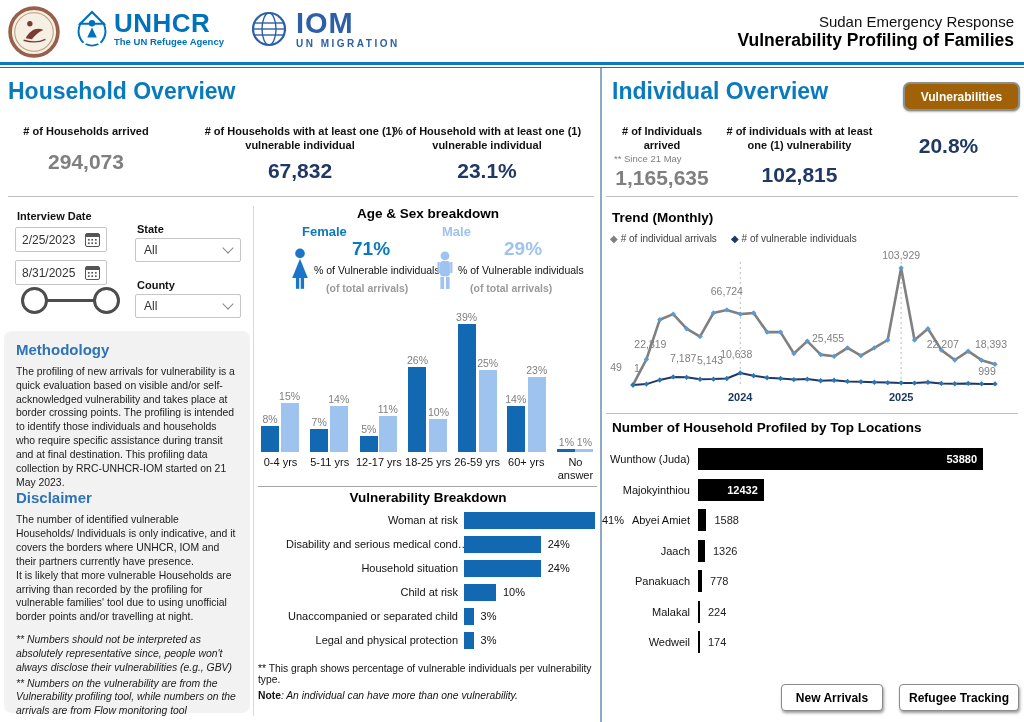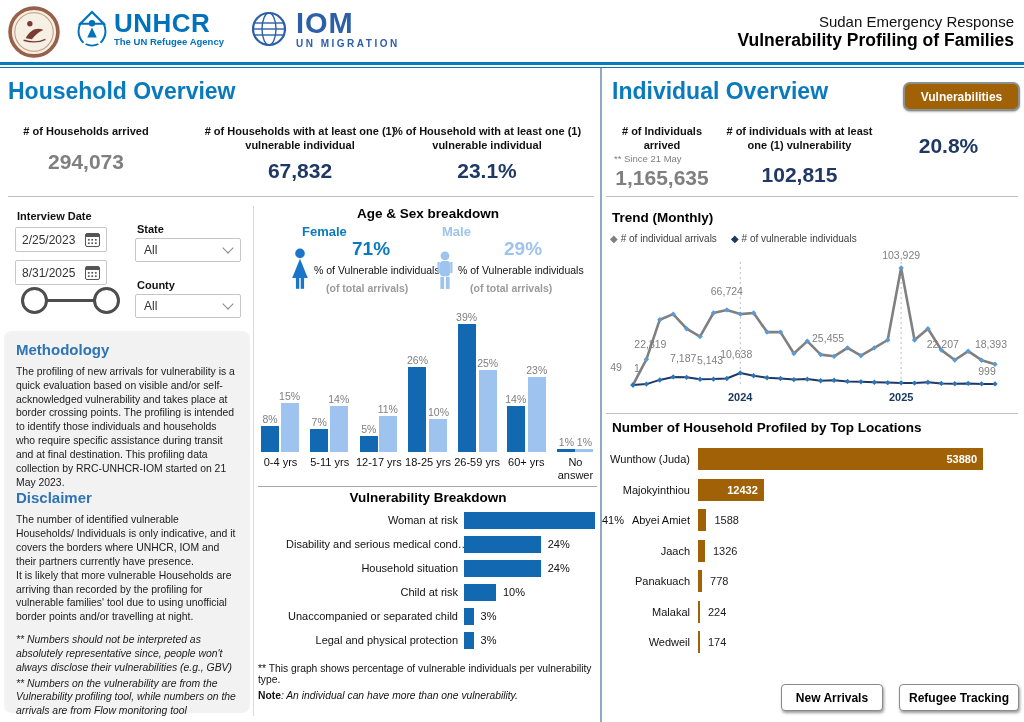--- a/index.html
+++ b/index.html
@@ -84,21 +84,21 @@
   .vuln-btn { background:#a16207; border:2px solid #8a8f8f; border-radius:7px; color:#fff;
               font-size:12px; font-weight:bold; display:flex; align-items:center; justify-content:center;
               box-shadow:0 1px 2px rgba(0,0,0,.3); cursor:pointer; }
   .trend-title { font-size:13.5px; font-weight:bold; color:#000; }
   .legend { display:flex; gap:14px; align-items:center; font-size:10px; color:#404040; }
   .leg-diamond { font-size:10px; margin-right:3px; }
 
   
   .loc-row { display:flex; align-items:center; height:30.5px; }
   .loc-label { width:86px; text-align:right; font-size:11px; color:#111; padding-right:8px; flex-shrink:0; }
-  .loc-bar { height:22px; background:#a16207; position:relative; }
+  .loc-bar { height:22px; background:#000000; position:relative; }
   .loc-val-in { position:absolute; right:6px; top:50%; transform:translateY(-50%);
                 color:#fff; font-size:11px; font-weight:bold; }
   .loc-val-out { font-size:11px; color:#222; margin-left:8px; }
 
   .nav-btn { background:#fff; border:1px solid #8a8a8a; border-radius:4px; font-size:12px; font-weight:bold;
              color:#000; display:flex; align-items:center; justify-content:center;
              box-shadow:1px 2px 3px rgba(0,0,0,.4); cursor:pointer; }
 </style>
 </head>
 <body>

